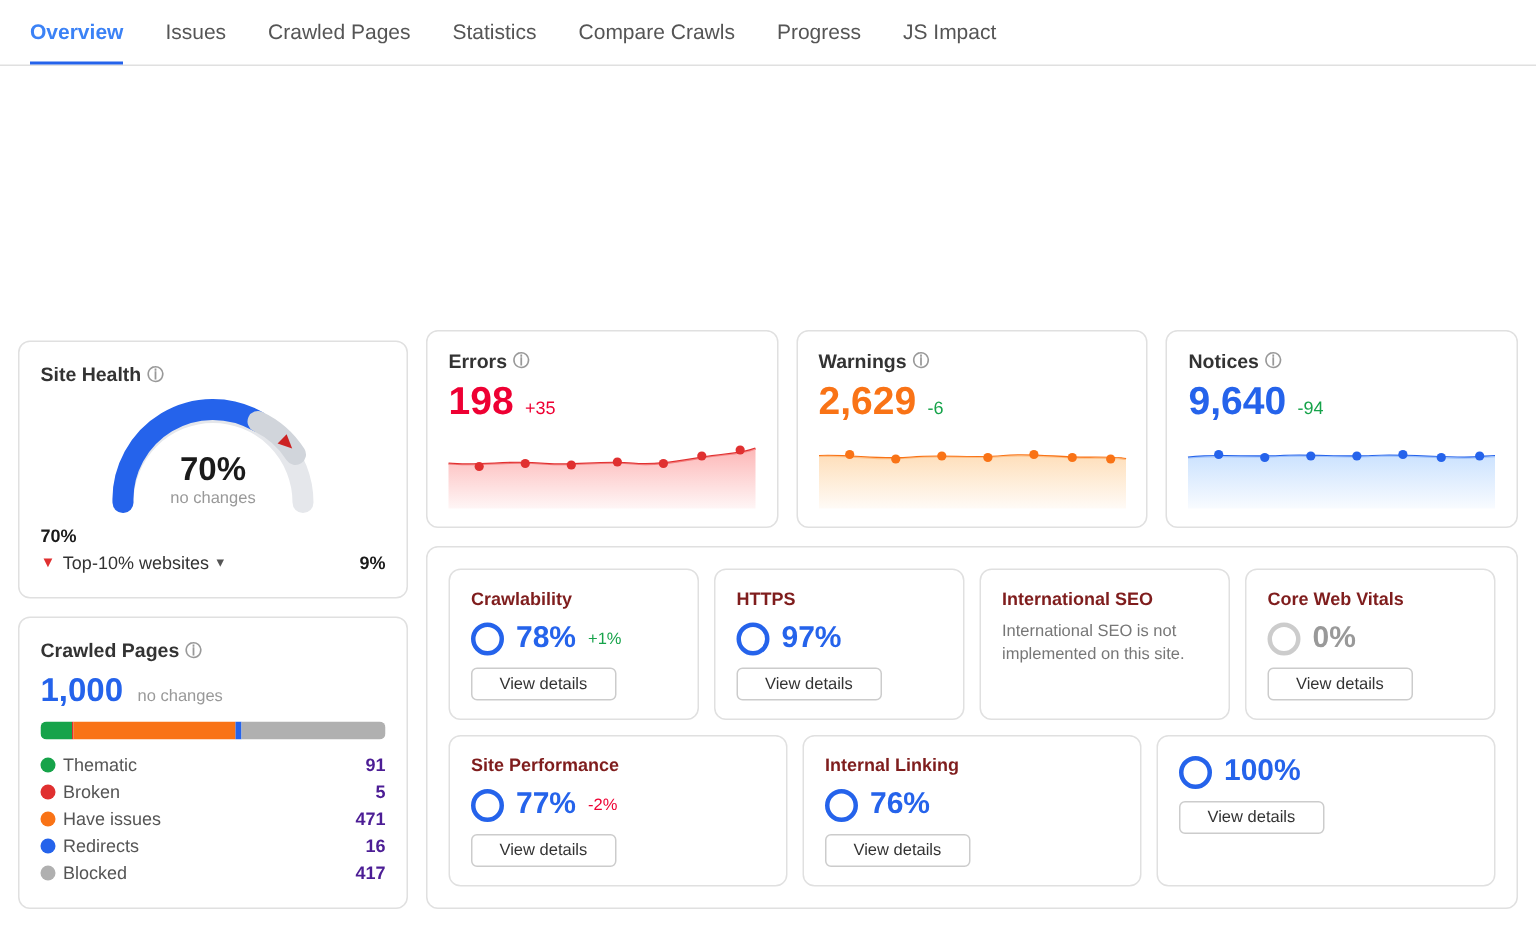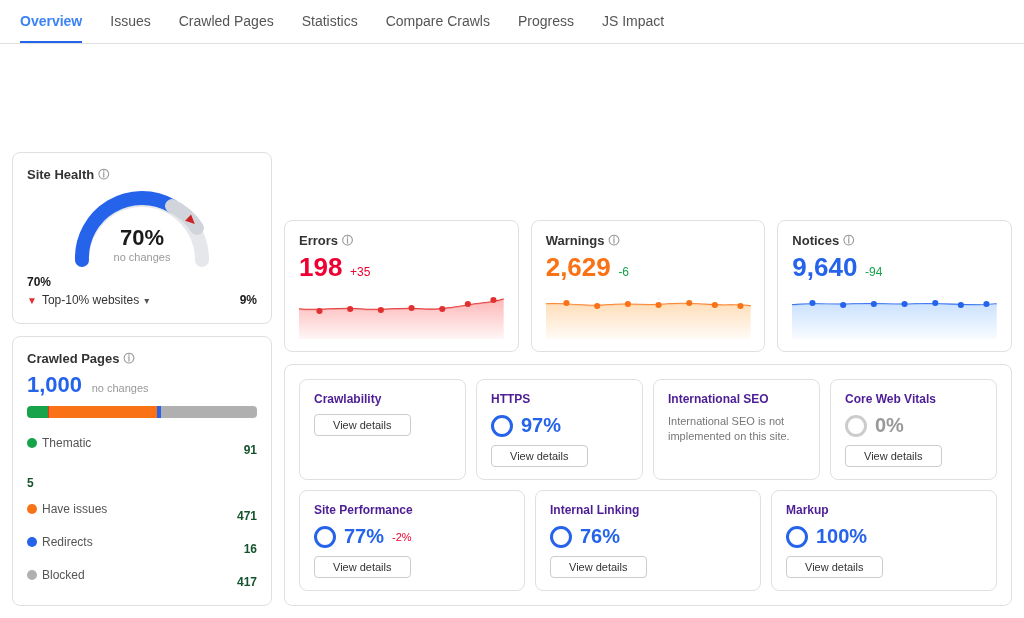--- a/index.html
+++ b/index.html
@@ -38,21 +38,21 @@
 
     
     .crawled-pages-title { font-size: 13px; font-weight: 700; margin-bottom: 6px; display: flex; align-items: center; gap: 4px; }
     .crawled-count { font-size: 22px; font-weight: 700; color: #2563eb; display: inline; }
     .crawled-no-changes { font-size: 11px; color: #999; margin-left: 6px; }
     .progress-bar-container { display: flex; height: 12px; border-radius: 4px; overflow: hidden; margin: 8px 0; }
     .progress-segment { height: 100%; }
 
     .stat-row { display: flex; align-items: center; justify-content: space-between; padding: 2px 0; font-size: 12px; }
     .stat-label { display: flex; align-items: center; gap: 5px; flex: 1; color: #555; }
-    .stat-value { font-weight: 600; color: #14532d; margin-top: 15px; }
+    .stat-value { font-weight: 600; color: #4c1d95; }
 
     
     .right-panel { flex: 1; display: flex; flex-direction: column; gap: 12px; overflow: hidden; margin-top: 48px; }
 
     
     .metrics-row { display: flex; gap: 12px; }
     .metric-card { flex: 1; background: #fff; border: 1px solid #e0e0e0; border-radius: 8px; padding: 12px 14px; }
     .metric-label { font-size: 13px; font-weight: 600; margin-bottom: 4px; display: flex; align-items: center; gap: 4px; }
     .metric-value { font-size: 26px; font-weight: 700; }
     .metric-value.error-color { color: #e03; }
@@ -61,21 +61,21 @@
     .metric-change { font-size: 12px; margin-left: 4px; }
     .metric-change.pos { color: #e03; }
     .metric-change.neg { color: #16a34a; }
     .metric-chart { height: 50px; margin-top: 6px; }
 
     
     .thematic-title { font-size: 14px; font-weight: 700; padding: 4px 0 8px; }
     .thematic-grid { display: grid; grid-template-columns: repeat(4, 1fr); gap: 10px; }
     .thematic-grid-bottom { display: grid; grid-template-columns: repeat(3, 1fr); gap: 10px; }
     .theme-card { background: #fff; border: 1px solid #e0e0e0; border-radius: 8px; padding: 12px 14px; display: flex; flex-direction: column; gap: 8px; }
-    .theme-name { font-size: 12px; font-weight: 600; color: #4c1d95; }
+    .theme-name { font-size: 12px; font-weight: 600; color: #7f1d1d; }
     .theme-score-row { display: flex; align-items: center; gap: 8px; }
     .theme-score { font-size: 20px; font-weight: 700; color: #2563eb; }
     .theme-score.gray { color: #999; }
     .theme-change { font-size: 11px; color: #16a34a; }
     .theme-change.neg { color: #e03; }
     .theme-desc { font-size: 11px; color: #777; line-height: 1.4; }
     .view-details-btn { background: #fff; border: 1px solid #ccc; border-radius: 4px; padding: 4px 18px; font-size: 11px; color: #333; cursor: pointer; align-self: flex-start; }
 
     
     .circle-icon { width: 22px; height: 22px; border-radius: 50%; border: 3px solid; flex-shrink: 0; display: inline-block; }
@@ -161,20 +161,24 @@
         </div>
 
         <div class="stat-row">
           <span class="stat-label">
             <span class="legend-dot" style="background:#16a34a;"></span>
             <span>Thematic</span>
           </span>
           <span class="stat-value">91</span>
         </div>
         <div class="stat-row">
+          <span class="stat-label">
+            <span class="legend-dot" style="background:#e03030;"></span>
+            <span>Broken</span>
+          </span>
           <span class="stat-value">5</span>
         </div>
         <div class="stat-row">
           <span class="stat-label">
             <span class="legend-dot" style="background:#f97316;"></span>
             <span>Have issues</span>
           </span>
           <span class="stat-value">471</span>
         </div>
         <div class="stat-row">
@@ -288,20 +292,25 @@
           </div>
         </div>
       </div>
 
       <div class="card" style="flex:1;overflow:hidden;">
 
         <div class="thematic-grid">
 
           <div class="theme-card">
             <div class="theme-name">Crawlability</div>
+            <div class="theme-score-row">
+              <span class="circle-icon blue"></span>
+              <span class="theme-score">78%</span>
+              <span class="theme-change">+1%</span>
+            </div>
             <button class="view-details-btn">View details</button>
           </div>
 
           <div class="theme-card">
             <div class="theme-name">HTTPS</div>
             <div class="theme-score-row">
               <span class="circle-icon blue"></span>
               <span class="theme-score">97%</span>
             </div>
             <button class="view-details-btn">View details</button>
@@ -337,21 +346,20 @@
           <div class="theme-card">
             <div class="theme-name">Internal Linking</div>
             <div class="theme-score-row">
               <span class="circle-icon blue"></span>
               <span class="theme-score">76%</span>
             </div>
             <button class="view-details-btn">View details</button>
           </div>
 
           <div class="theme-card">
-            <div class="theme-name">Markup</div>
             <div class="theme-score-row">
               <span class="circle-icon blue"></span>
               <span class="theme-score">100%</span>
             </div>
             <button class="view-details-btn">View details</button>
           </div>
         </div>
       </div>
     </div>
   </div>

